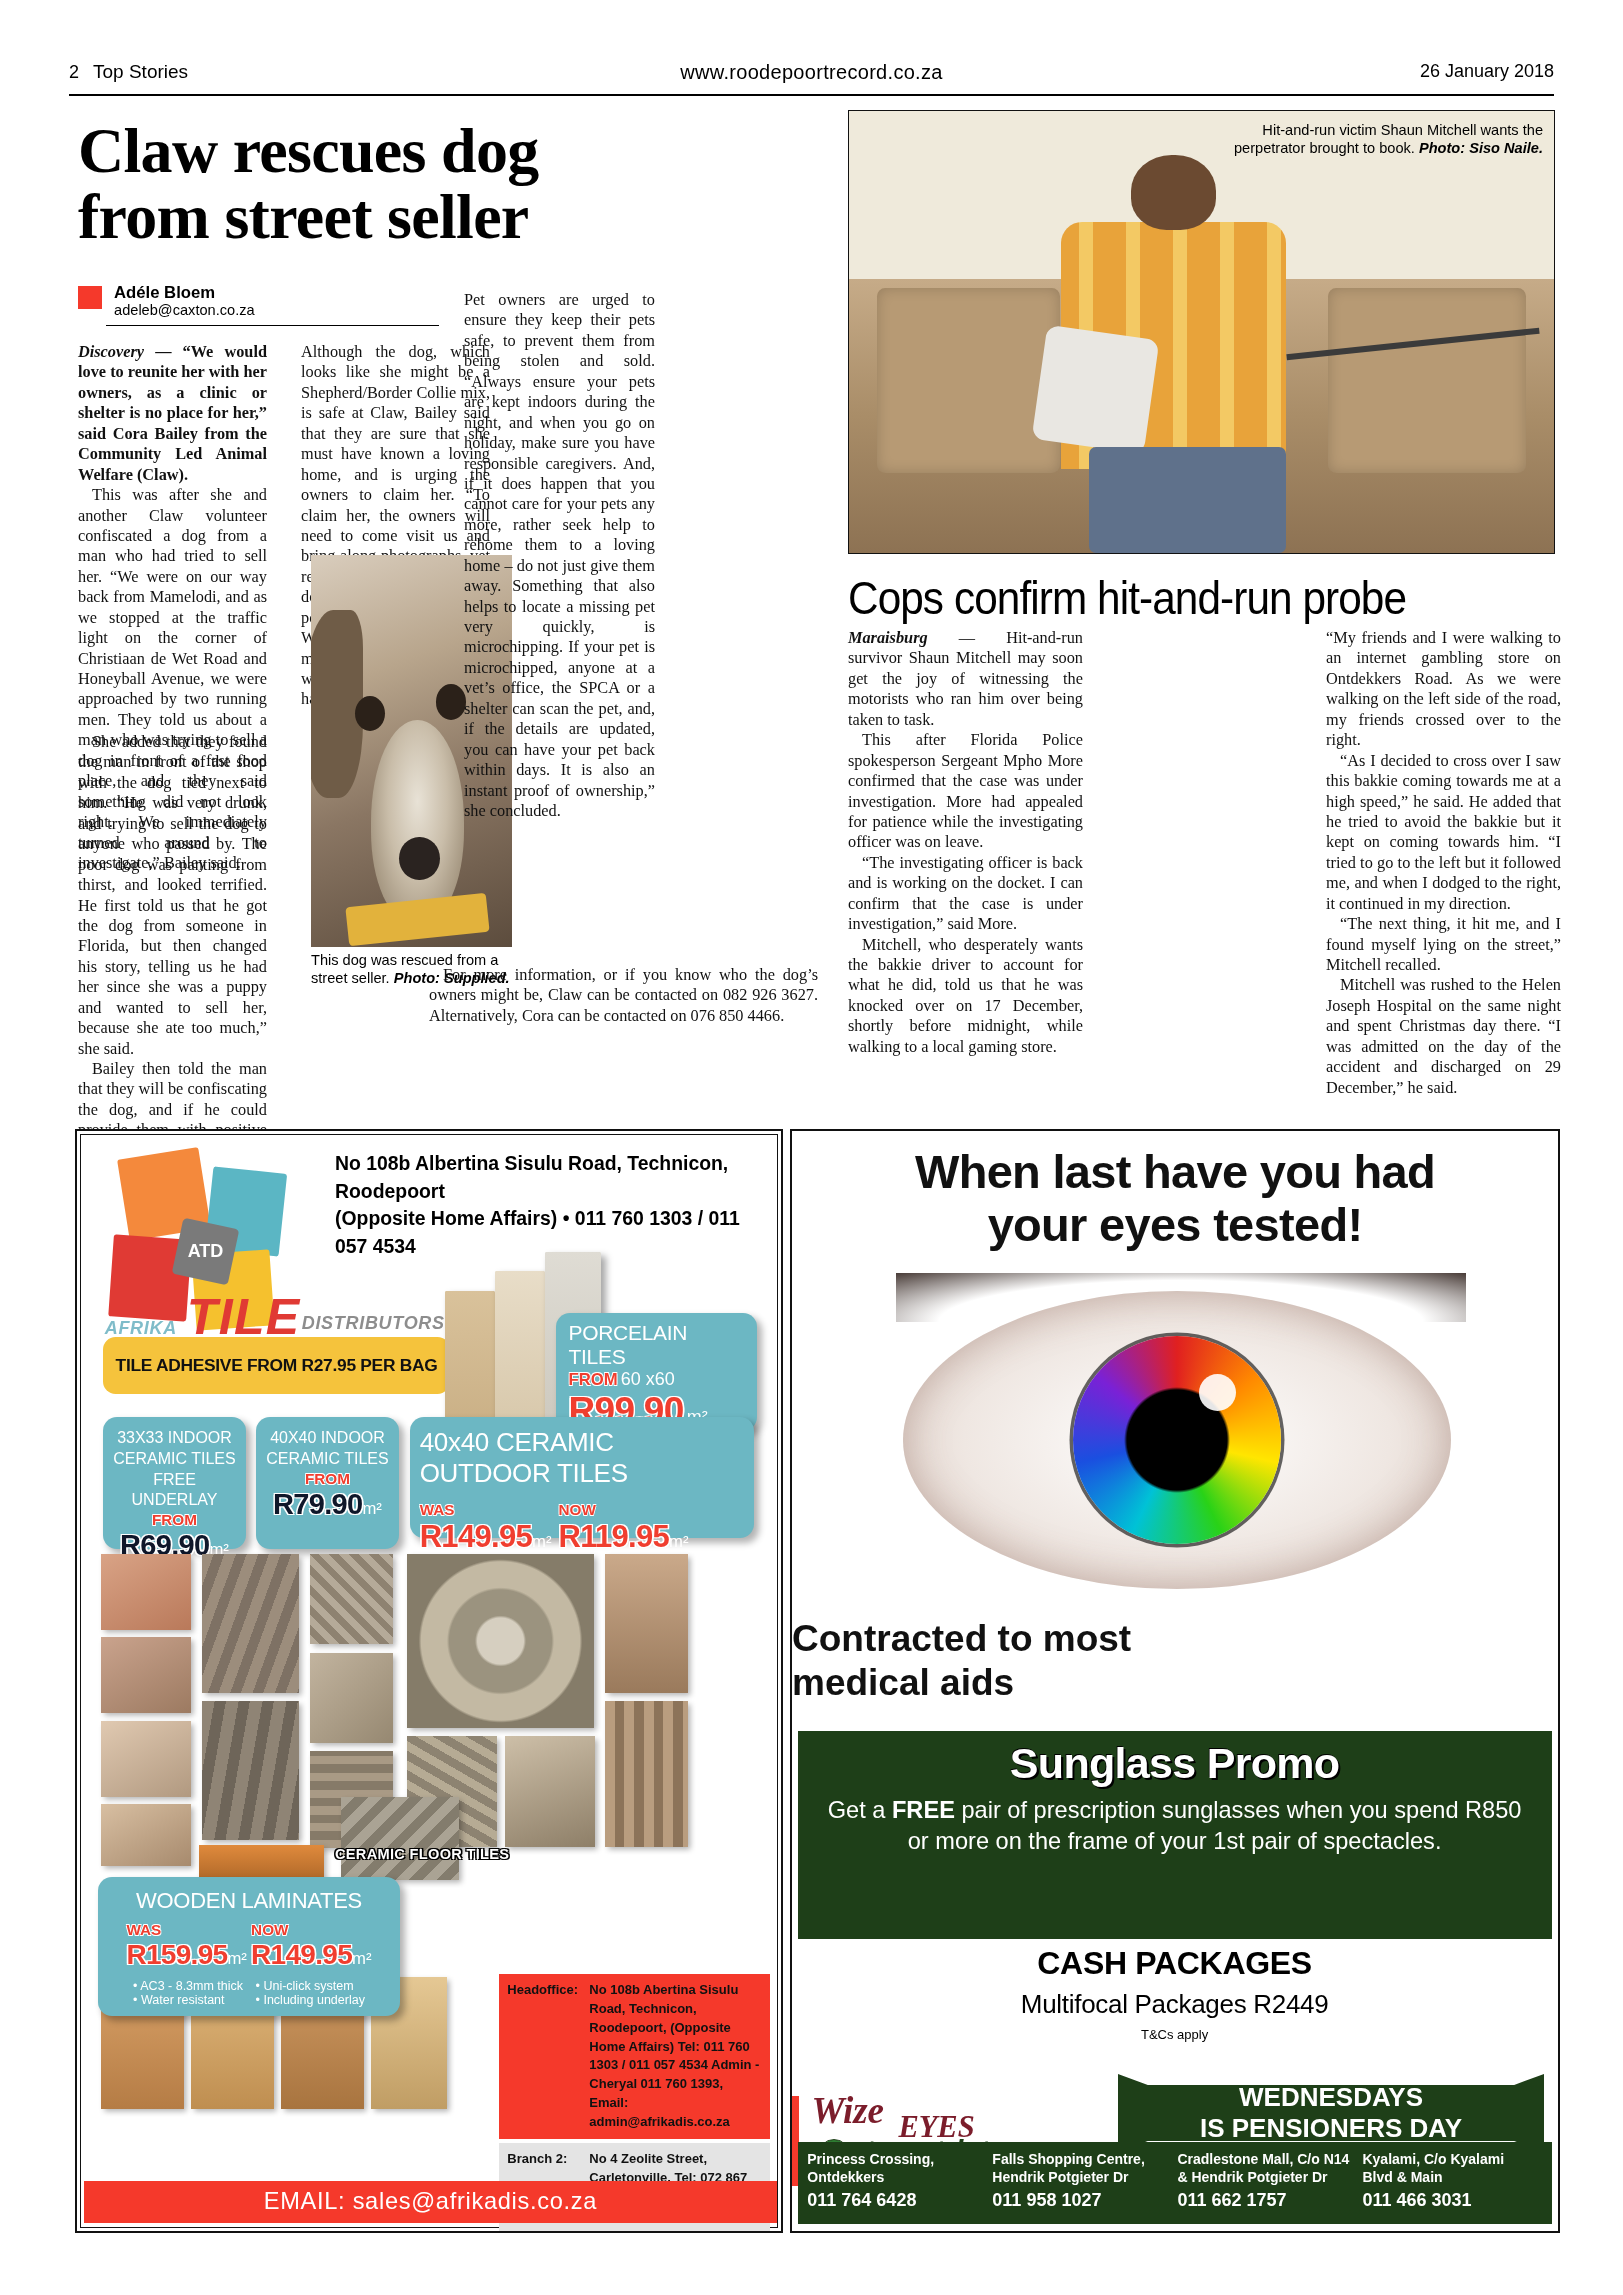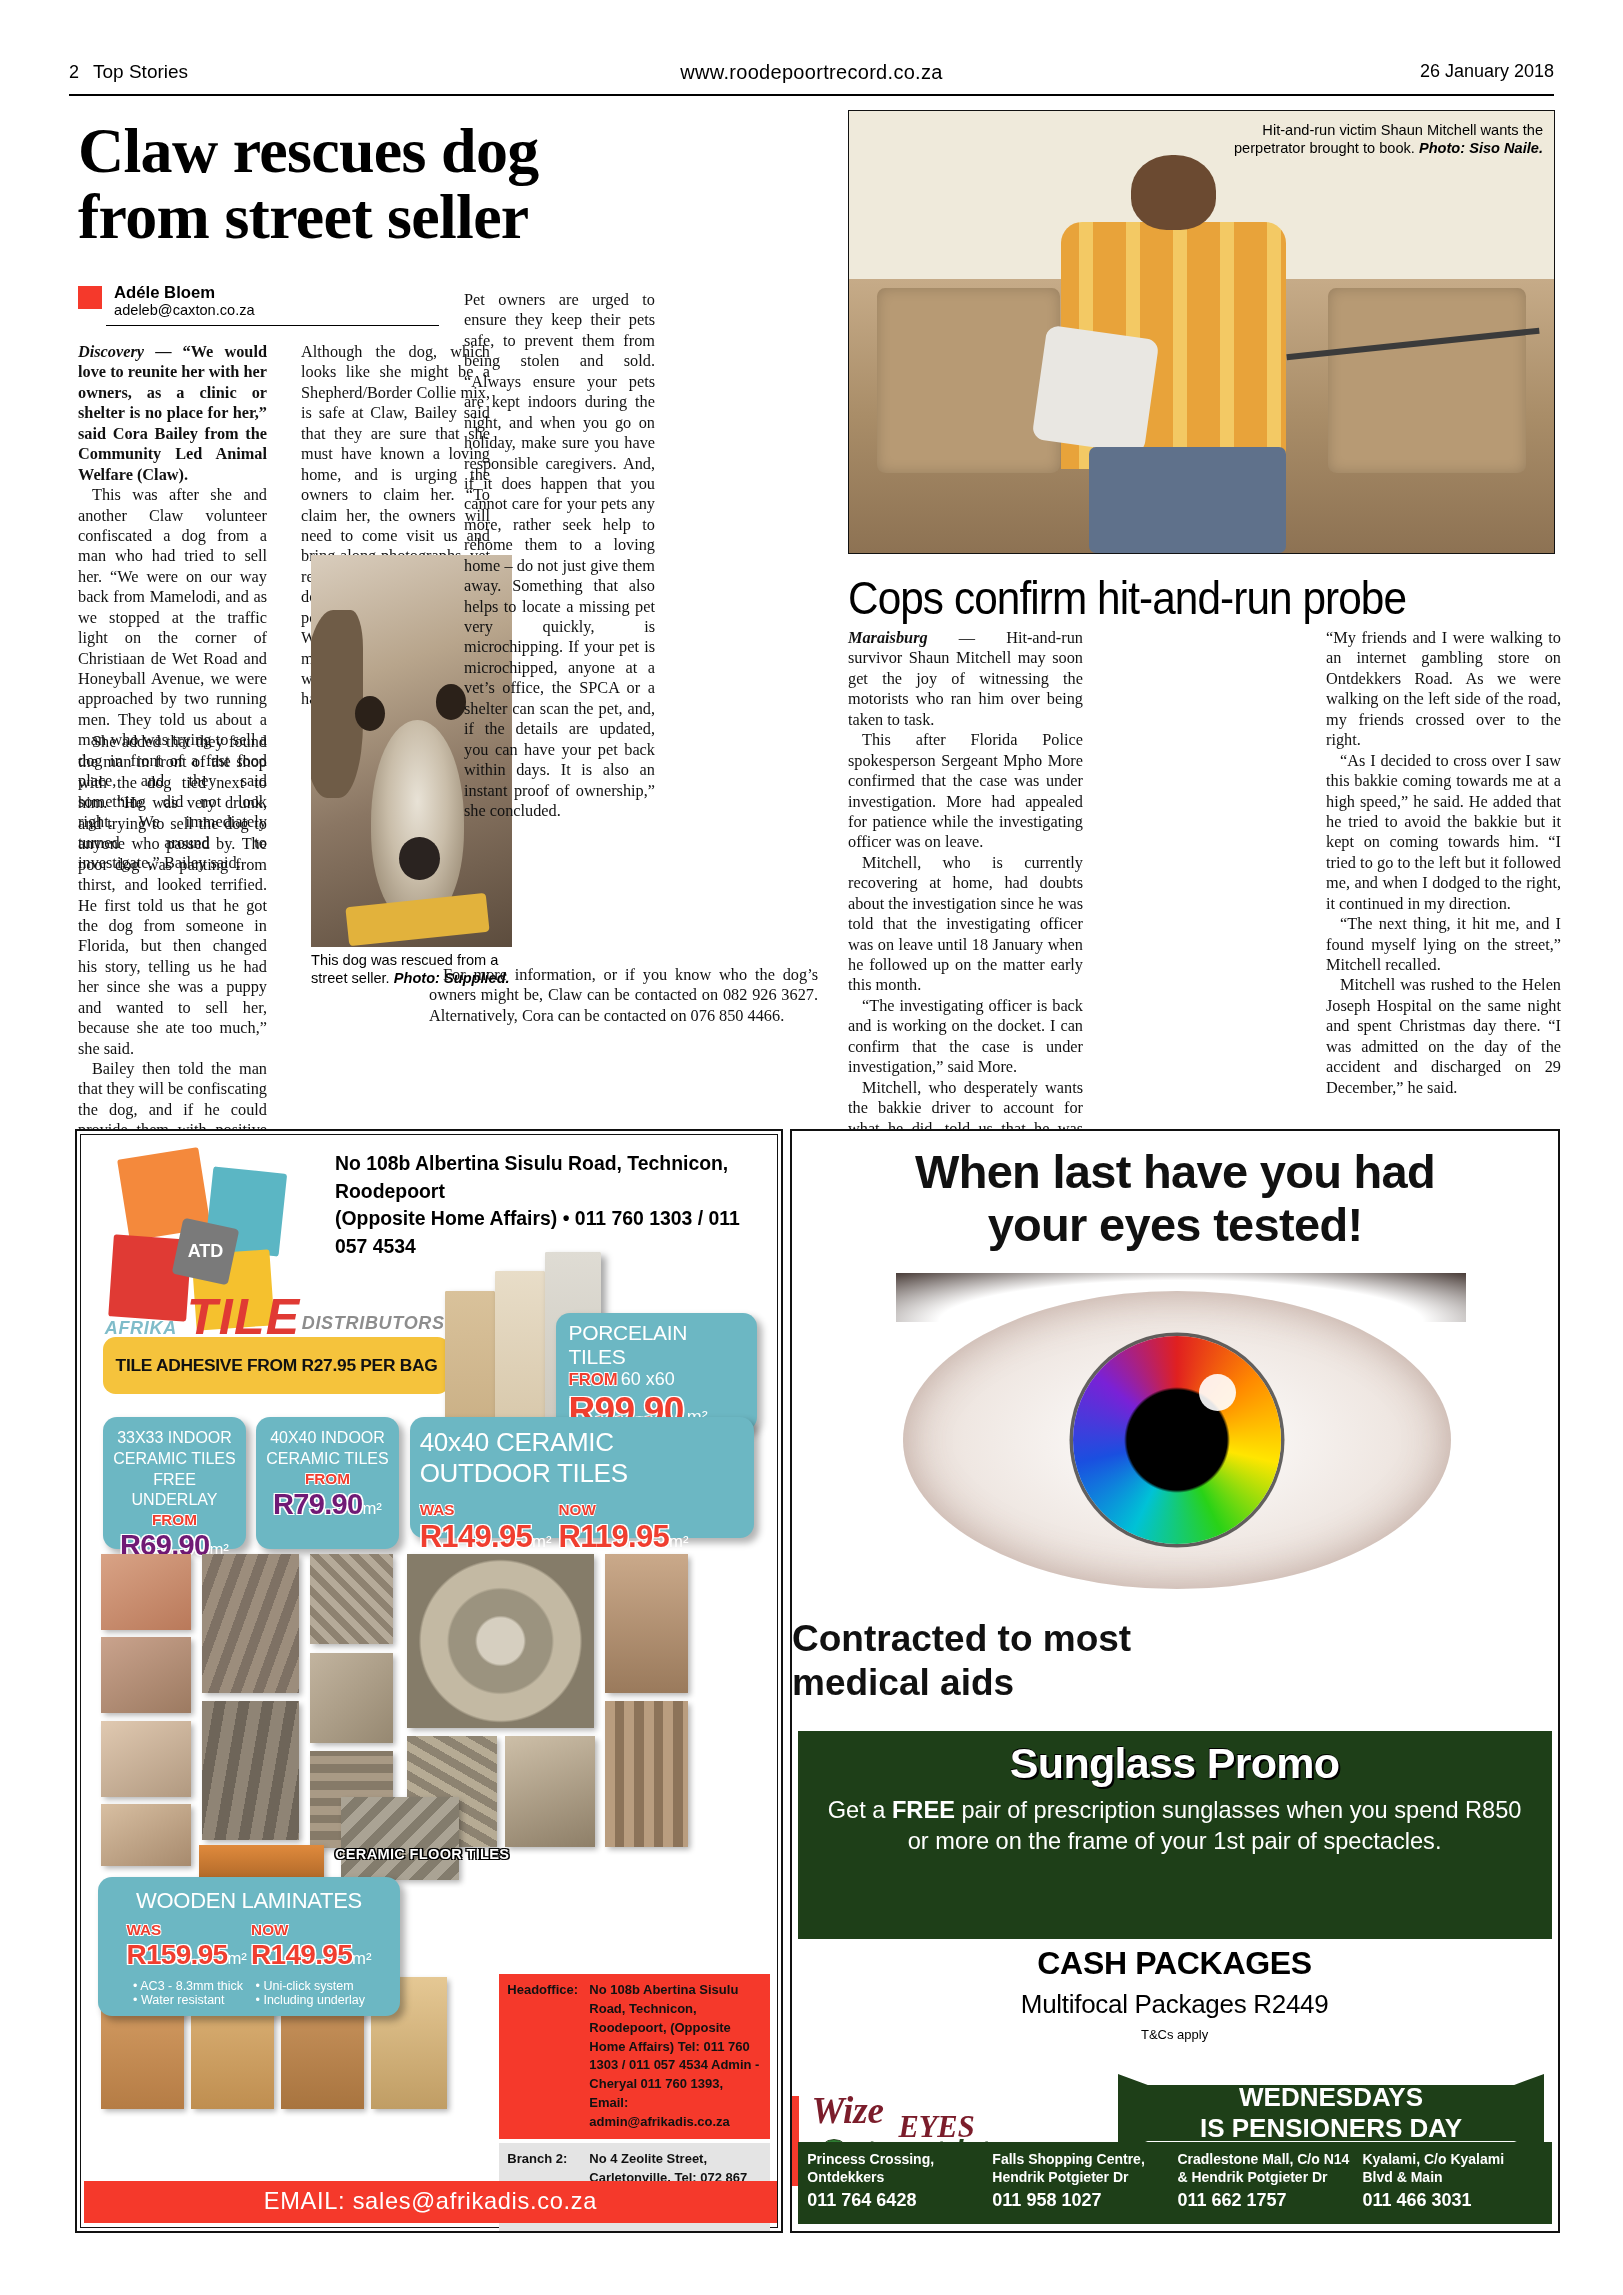--- a/index.html
+++ b/index.html
@@ -130,21 +130,21 @@
   .porcelain .t1 { font-size:21px; letter-spacing:-0.3px; }
   .porcelain .from { color:#f03e2f; font-size:16.7px; font-weight:bold; text-shadow:0.7px 0.7px 0 #fff,-0.7px -0.7px 0 #fff,0.7px -0.7px 0 #fff,-0.7px 0.7px 0 #fff; }
   .porcelain .dim { font-size:18px; color:#fff; }
   .porcelain .price { color:#f03e2f; font-size:37px; font-weight:bold; letter-spacing:-0.7px;
       text-shadow:1.4px 1.4px 0 #fff,-1.4px -1.4px 0 #fff,1.4px -1.4px 0 #fff,-1.4px 1.4px 0 #fff;text-align:center;}
   .porcelain .sq { font-size:18px; color:#fff; }
 
   .box33 { left:26px; top:286px; width:143px; height:132px; padding:11px 7px; text-align:center;}
   .box40 { left:179px; top:286px; width:143px; height:132px; padding:11px 7px; text-align:center;}
   .box33 .lbl, .box40 .lbl { font-size:16px; line-height:1.3; }
-  .boxprice { color:#701a75; font-size:29px; font-weight:bold; letter-spacing:-0.7px;
+  .boxprice { color:#0f172a; font-size:29px; font-weight:bold; letter-spacing:-0.7px;
       text-shadow:1.4px 1.4px 0 #fff,-1.4px -1.4px 0 #fff,1.4px -1.4px 0 #fff,-1.4px 1.4px 0 #fff;}
   .redsm { color:#f03e2f; font-size:15.3px; font-weight:bold;
       text-shadow:0.7px 0.7px 0 #fff,-0.7px -0.7px 0 #fff,0.7px -0.7px 0 #fff,-0.7px 0.7px 0 #fff;}
   .outdoor { left:333px; top:286px; width:344px; height:121px; padding:9.7px 9.7px; }
   .outdoor .t1 { font-size:26px; letter-spacing:-0.3px; }
   .outdoor .row { display:flex; align-items:flex-end; gap:7px; margin-top:12.5px; }
   .outdoor .price { color:#f03e2f; font-size:31px; font-weight:bold; letter-spacing:-0.7px;
       text-shadow:1.4px 1.4px 0 #fff,-1.4px -1.4px 0 #fff,1.4px -1.4px 0 #fff,-1.4px 1.4px 0 #fff;}
   .sqm { font-size:16.7px; }
 
@@ -290,21 +290,20 @@
     <div id="cap-shaun">
       <span>Hit-and-run victim Shaun Mitchell wants the perpetrator brought to book. </span><b>Photo: Siso Naile.</b>
     </div>
   </div>
 
   <div class="headline2">Cops confirm hit-and-run probe</div>
 
   <div class="col" id="col4">
     <p class="lead" style="font-weight:normal;"><i style="font-weight:bold;">Maraisburg</i><span> — Hit-and-run survivor Shaun Mitchell may soon get the joy of witnessing the motorists who ran him over being taken to task.</span></p>
     <p>This after Florida Police spokesperson Sergeant Mpho More confirmed that the case was under investigation. More had appealed for patience while the investigating officer was on leave.</p>
-    <p>Mitchell, who is currently recovering at home, had doubts about the investigation since he was told that the investigating officer was on leave until 18 January when he followed up on the matter early this month.</p>
     <p>“The investigating officer is back and is working on the docket. I can confirm that the case is under investigation,” said More.</p>
     <p>Mitchell, who desperately wants the bakkie driver to account for what he did, told us that he was knocked over on 17 December, shortly before midnight, while walking to a local gaming store.</p>
   </div>
   <div class="col" id="col6">
     <p class="noind">“My friends and I were walking to an internet gambling store on Ontdekkers Road. As we were walking on the left side of the road, my friends crossed over to the right.</p>
     <p>“As I decided to cross over I saw this bakkie coming towards me at a high speed,” he said. He added that he tried to avoid the bakkie but it kept on coming towards him. “I tried to go to the left but it followed me, and when I dodged to the right, it continued in my direction.</p>
     <p>“The next thing, it hit me, and I found myself lying on the street,” Mitchell recalled.</p>
     <p>Mitchell was rushed to the Helen Joseph Hospital on the same night and spent Christmas day there. “I was admitted on the day of the accident and discharged on 29 December,” he said.</p>
   </div>
 

